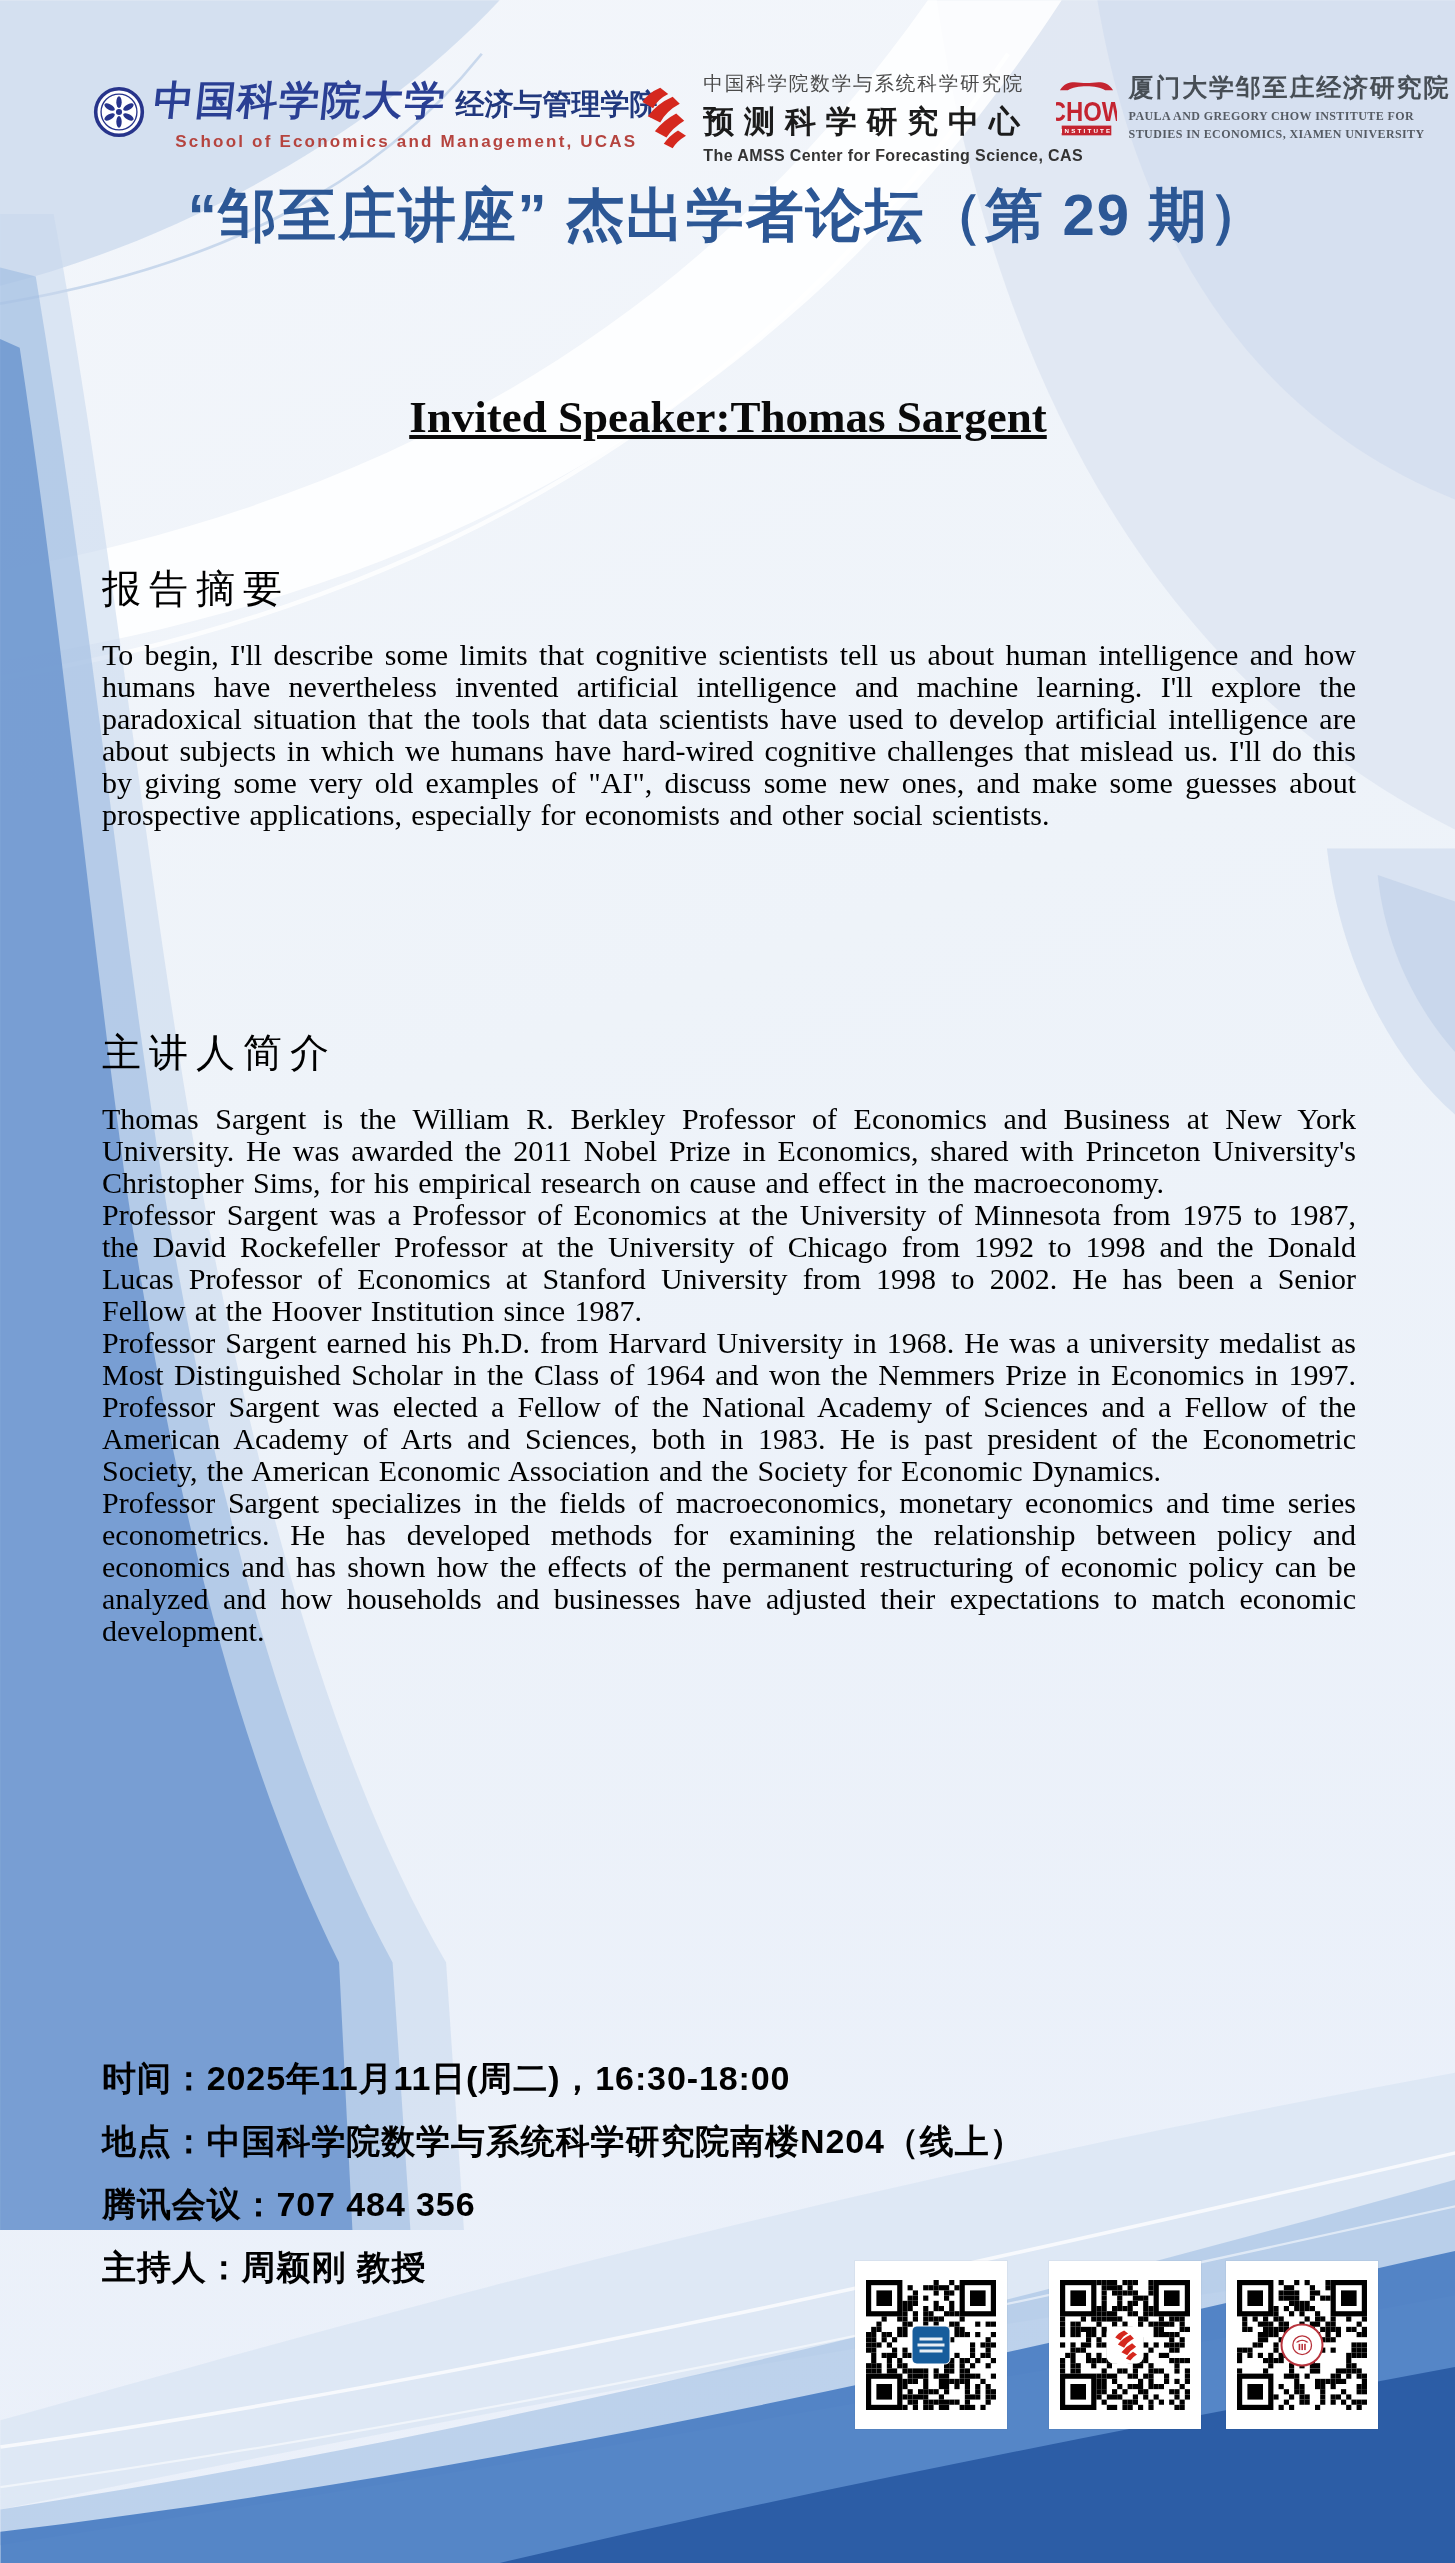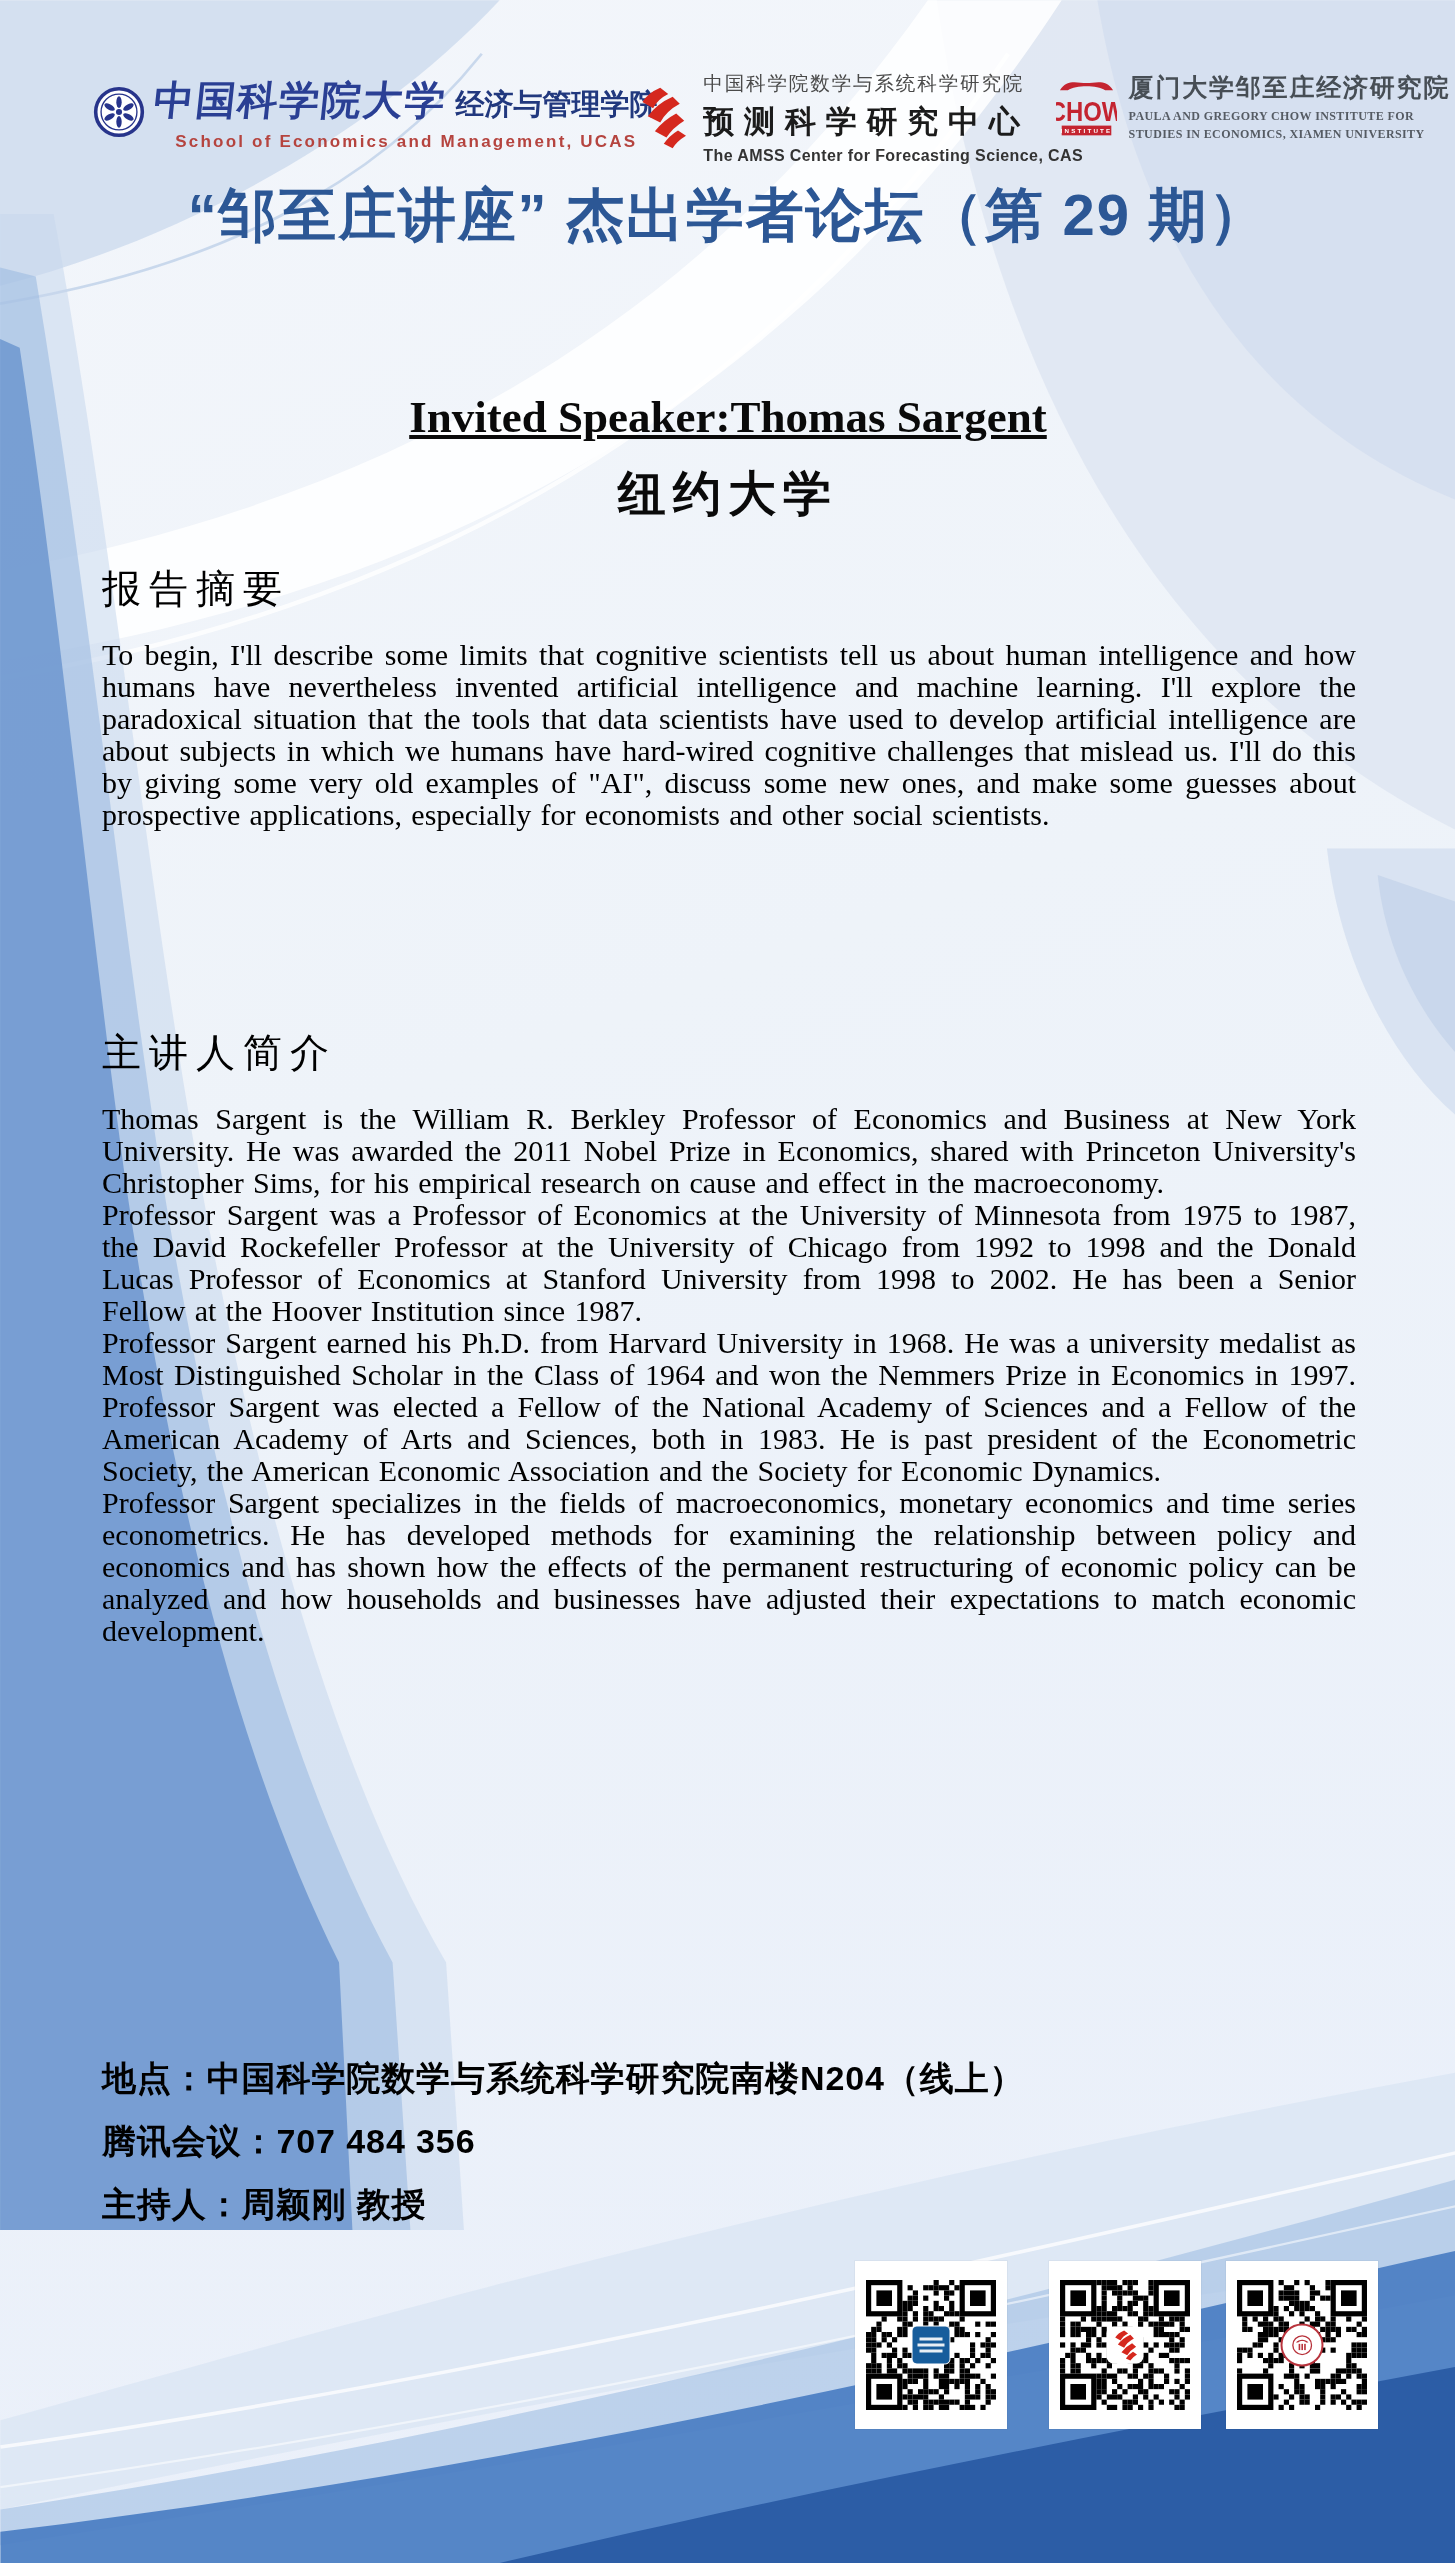--- a/index.html
+++ b/index.html
@@ -147,36 +147,36 @@
       <div class="chow-text">
         <div class="chow-cn">厦门大学邹至庄经济研究院</div>
         <div class="chow-en" style="margin-top:5.4px;">PAULA AND GREGORY CHOW INSTITUTE FOR</div>
         <div class="chow-en">STUDIES IN ECONOMICS, XIAMEN UNIVERSITY</div>
       </div>
     </div>
   </header>
 
   <h1 class="series-title">“邹至庄讲座” 杰出学者论坛（第 29 期）</h1>
   <div class="speaker-line">Invited Speaker:Thomas Sargent</div>
-  <div class="affiliation-line">纽约大学</div>
 
   <section class="section abstract-section">
     <h3>报告摘要</h3>
     <p>To begin, I'll describe some limits that cognitive scientists tell us about human intelligence and how humans have nevertheless invented artificial intelligence and machine learning. I'll explore the paradoxical situation that the tools that data scientists have used to develop artificial intelligence are about subjects in which we humans have hard-wired cognitive challenges that mislead us. I'll do this by giving some very old examples of "AI", discuss some new ones, and make some guesses about prospective applications, especially for economists and other social scientists.</p>
   </section>
 
   <section class="section bio-section">
     <h3>主讲人简介</h3>
     <p>Thomas Sargent is the William R. Berkley Professor of Economics and Business at New York University. He was awarded the 2011 Nobel Prize in Economics, shared with Princeton University's Christopher Sims, for his empirical research on cause and effect in the macroeconomy.</p>
     <p>Professor Sargent was a Professor of Economics at the University of Minnesota from 1975 to 1987, the David Rockefeller Professor at the University of Chicago from 1992 to 1998 and the Donald Lucas Professor of Economics at Stanford University from 1998 to 2002. He has been a Senior Fellow at the Hoover Institution since 1987.</p>
     <p>Professor Sargent earned his Ph.D. from Harvard University in 1968. He was a university medalist as Most Distinguished Scholar in the Class of 1964 and won the Nemmers Prize in Economics in 1997. Professor Sargent was elected a Fellow of the National Academy of Sciences and a Fellow of the American Academy of Arts and Sciences, both in 1983. He is past president of the Econometric Society, the American Economic Association and the Society for Economic Dynamics.</p>
     <p>Professor Sargent specializes in the fields of macroeconomics, monetary economics and time series econometrics. He has developed methods for examining the relationship between policy and economics and has shown how the effects of the permanent restructuring of economic policy can be analyzed and how households and businesses have adjusted their expectations to match economic development.</p>
   </section>
 
   <section class="logistics">
+    <div>时间：2025年11月11日(周二)，16:30-18:00</div>
     <div>地点：中国科学院数学与系统科学研究院南楼N204（线上）</div>
     <div>腾讯会议：707 484 356</div>
     <div>主持人：周颖刚 教授</div>
   </section>
 
   <div class="qr-box" style="left:855px;">
     <div class="qr-wrap">
       <svg width="130" height="130" viewBox="0 0 146 146">
           <rect width="146" height="146" fill="#fff"></rect>
           <rect x="75.9" y="0.0" width="5.8" height="5.8" fill="#000"></rect>

